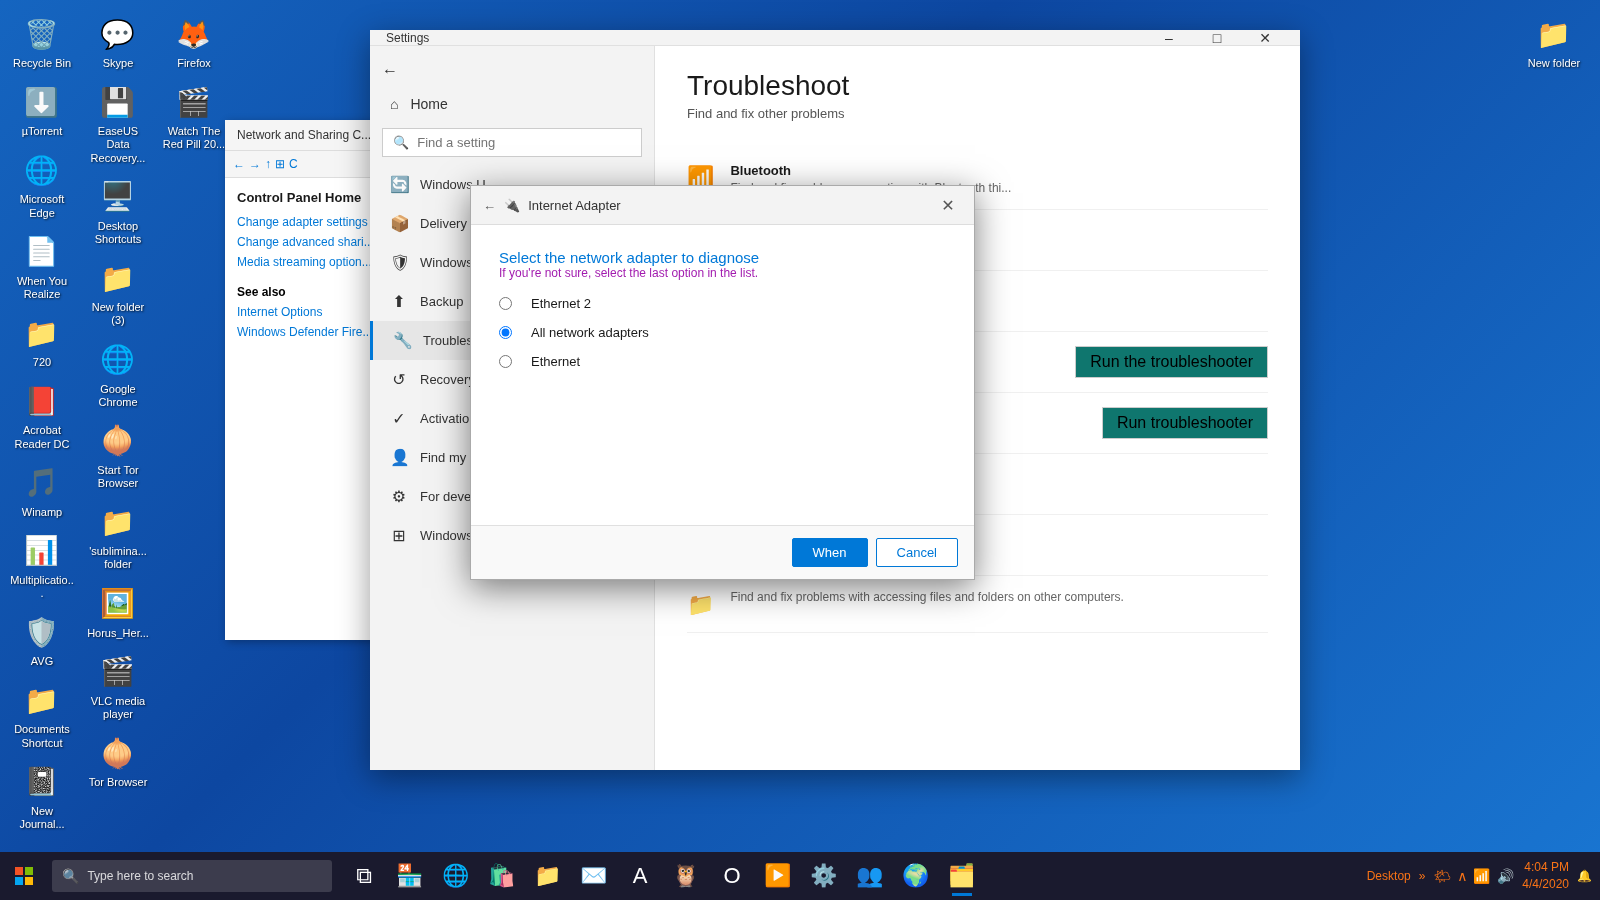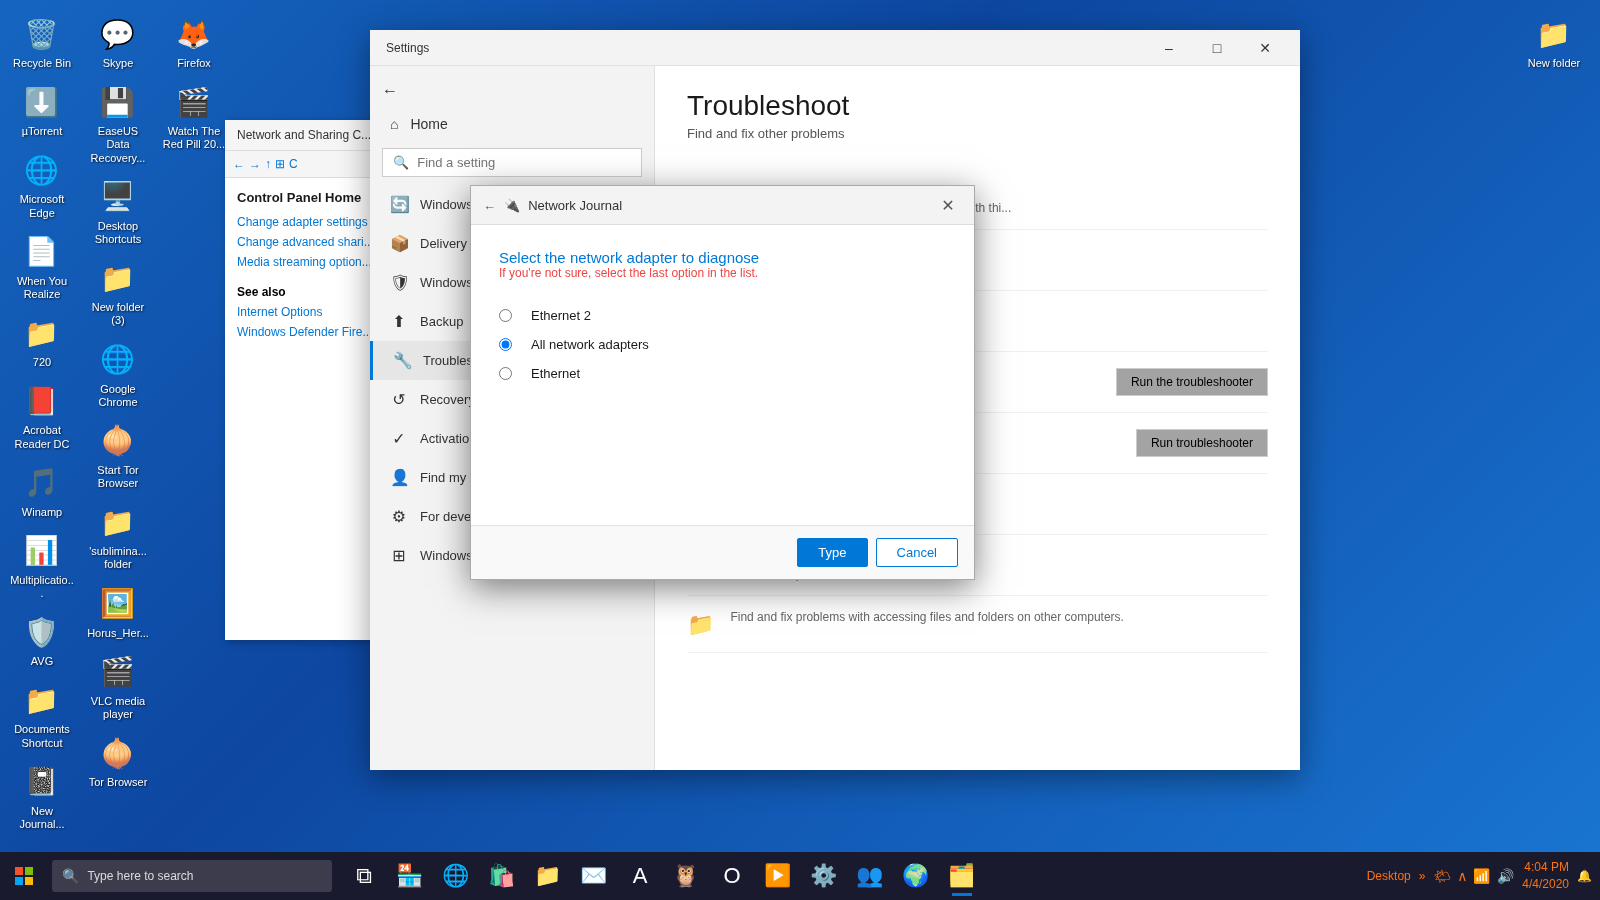--- a/index.html
+++ b/index.html
@@ -148,21 +148,21 @@
       width: 930px;
       height: 740px;
       background: white;
       box-shadow: 0 8px 30px rgba(0,0,0,0.4);
       display: flex;
       flex-direction: column;
       border-radius: 0;
       z-index: 10;
     }
     .window-titlebar {
-      height: 36px;
+      height: 16px;
       background: #f3f3f3;
       display: flex;
       align-items: center;
       justify-content: space-between;
       padding: 0 12px 0 16px;
       flex-shrink: 0;
       border-bottom: 1px solid #e0e0e0;
     }
     .window-title { font-size: 12px; color: #333; }
     .window-controls { display: flex; gap: 2px; }
@@ -263,24 +263,24 @@
       gap: 16px;
       padding: 14px 0;
       border-bottom: 1px solid #f0f0f0;
     }
     .troubleshoot-icon { font-size: 22px; color: #555; margin-top: 2px; }
     .troubleshoot-text h3 { font-size: 13px; font-weight: 600; color: #1a1a1a; margin-bottom: 3px; }
     .troubleshoot-text p { font-size: 12px; color: #666; }
     .troubleshoot-btn {
       margin-left: auto;
       padding: 6px 14px;
-      background: #a3a3a3;
+      background: #0f766e;
       border: 1px solid #ccc;
       cursor: pointer;
-      font-size: 12px;
+      font-size: 16px;
       white-space: nowrap;
       align-self: center;
     }
 
     
     .network-panel {
       position: absolute;
       top: 120px;
       left: 225px;
       width: 310px;
@@ -361,22 +361,22 @@
       padding: 24px 28px;
     }
     .dialog-heading {
       font-size: 15px;
       color: #0078d7;
       margin-bottom: 0;
       font-weight: 400;
     }
     .dialog-subtext {
       font-size: 12px;
-      color: #ef4444;
-      margin-bottom: 28px;
+      color: #a21caf;
+      margin-bottom: 16px;
     }
     .radio-option {
       display: flex;
       align-items: center;
       gap: 19px;
       margin-bottom: 14px;
       cursor: pointer;
       font-size: 13px;
       color: #1a1a1a;
     }
@@ -670,21 +670,21 @@
         </div>
       </div>
     </div>
   </div>
 
   <div class="adapter-dialog">
     <div class="dialog-titlebar">
       <div class="dialog-title-left">
         <span style="cursor:pointer;color:#555;">←</span>
         <span>🔌</span>
-        <span>Network Journal</span>
+        <span>Internet Adapter</span>
       </div>
       <div class="dialog-close">✕</div>
     </div>
     <div class="dialog-content">
       <div class="dialog-heading">Select the network adapter to diagnose</div>
       <div class="dialog-subtext">If you're not sure, select the last option in the list.</div>
 
       <div class="radio-option">
         <input type="radio" name="adapter" id="ethernet2" style="">
         <label for="ethernet2">Ethernet 2</label>
@@ -692,21 +692,21 @@
       <div class="radio-option">
         <input type="radio" name="adapter" id="all-adapters" checked="" style="">
         <label for="all-adapters">All network adapters</label>
       </div>
       <div class="radio-option">
         <input type="radio" name="adapter" id="ethernet" style="">
         <label for="ethernet">Ethernet</label>
       </div>
     </div>
     <div class="dialog-footer">
-      <button class="dialog-btn primary">Type</button>
+      <button class="dialog-btn primary">When</button>
       <button class="dialog-btn">Cancel</button>
     </div>
   </div>
 
   <div class="taskbar">
     <div class="taskbar-start">
       <svg width="18" height="18" viewBox="0 0 18 18">
         <rect x="0" y="0" width="8" height="8" fill="#f35325"></rect>
         <rect x="10" y="0" width="8" height="8" fill="#81bc06"></rect>
         <rect x="0" y="10" width="8" height="8" fill="#05a6f0"></rect>

